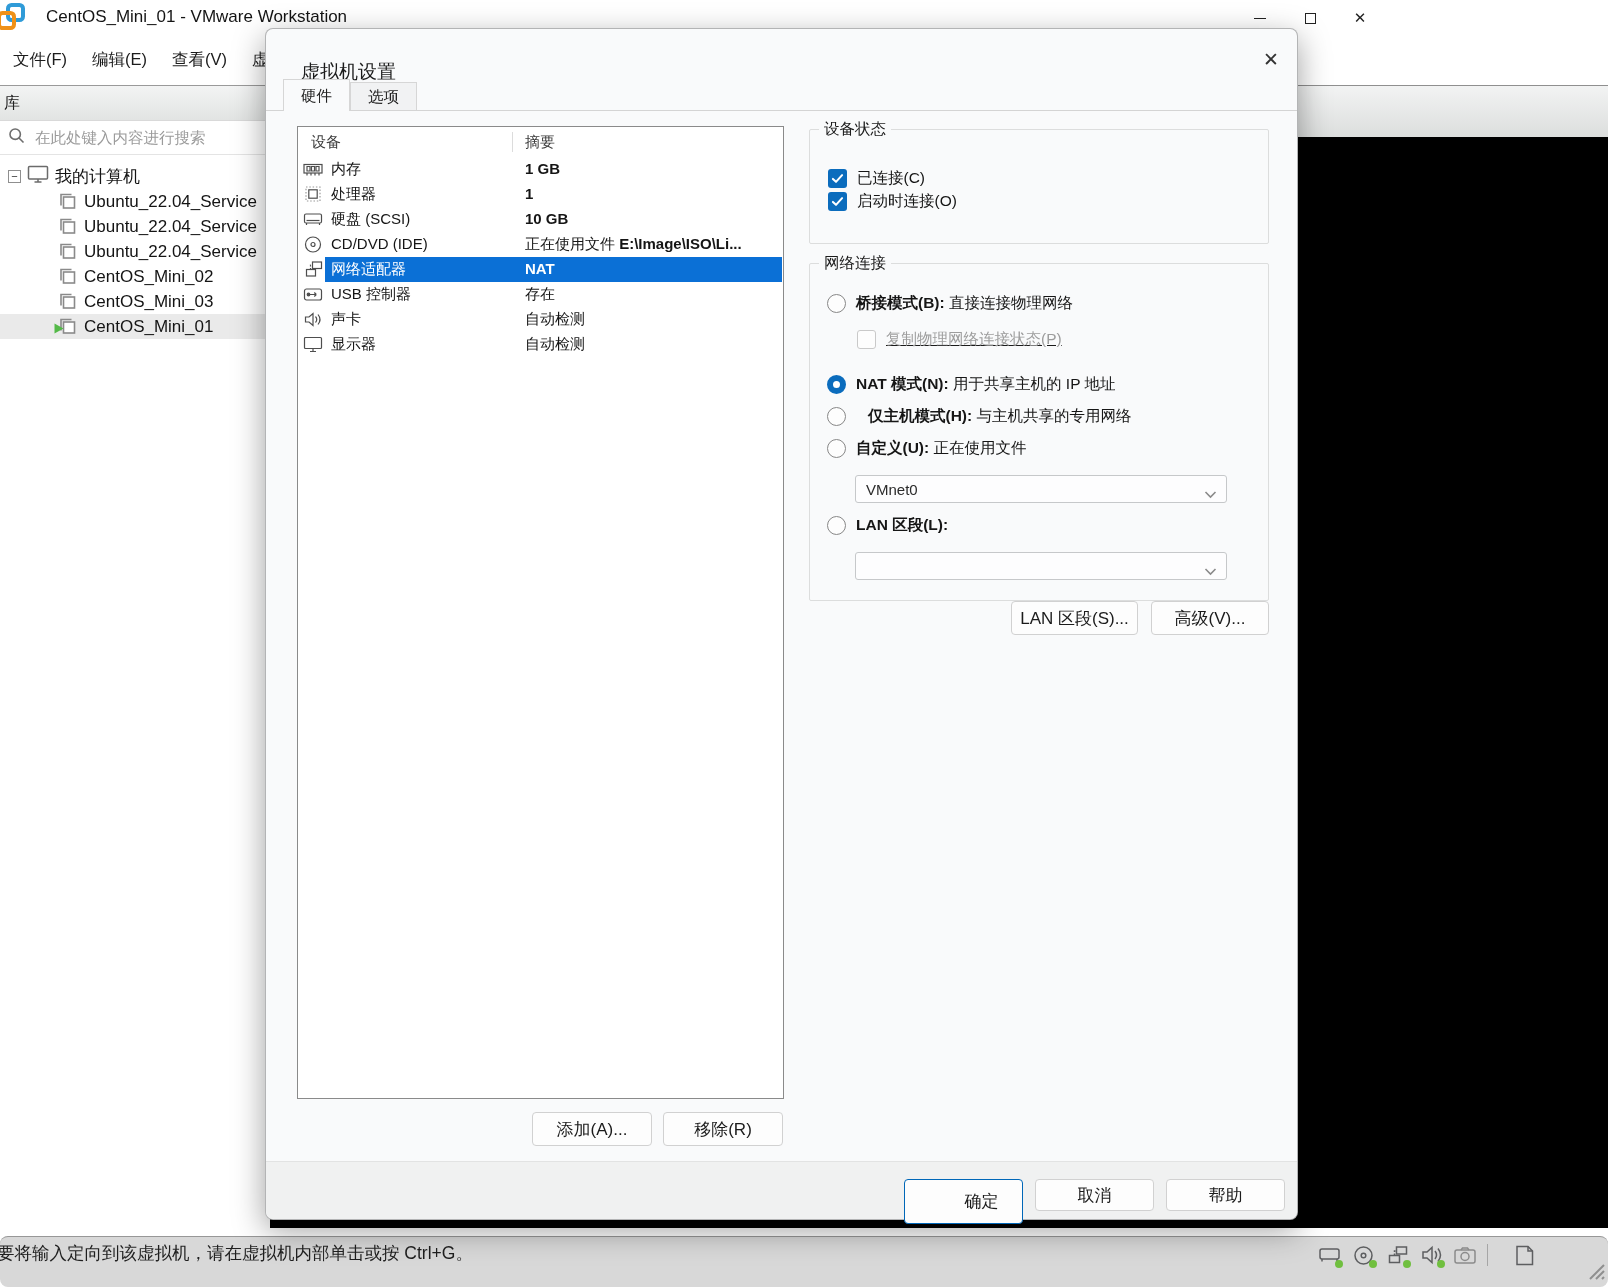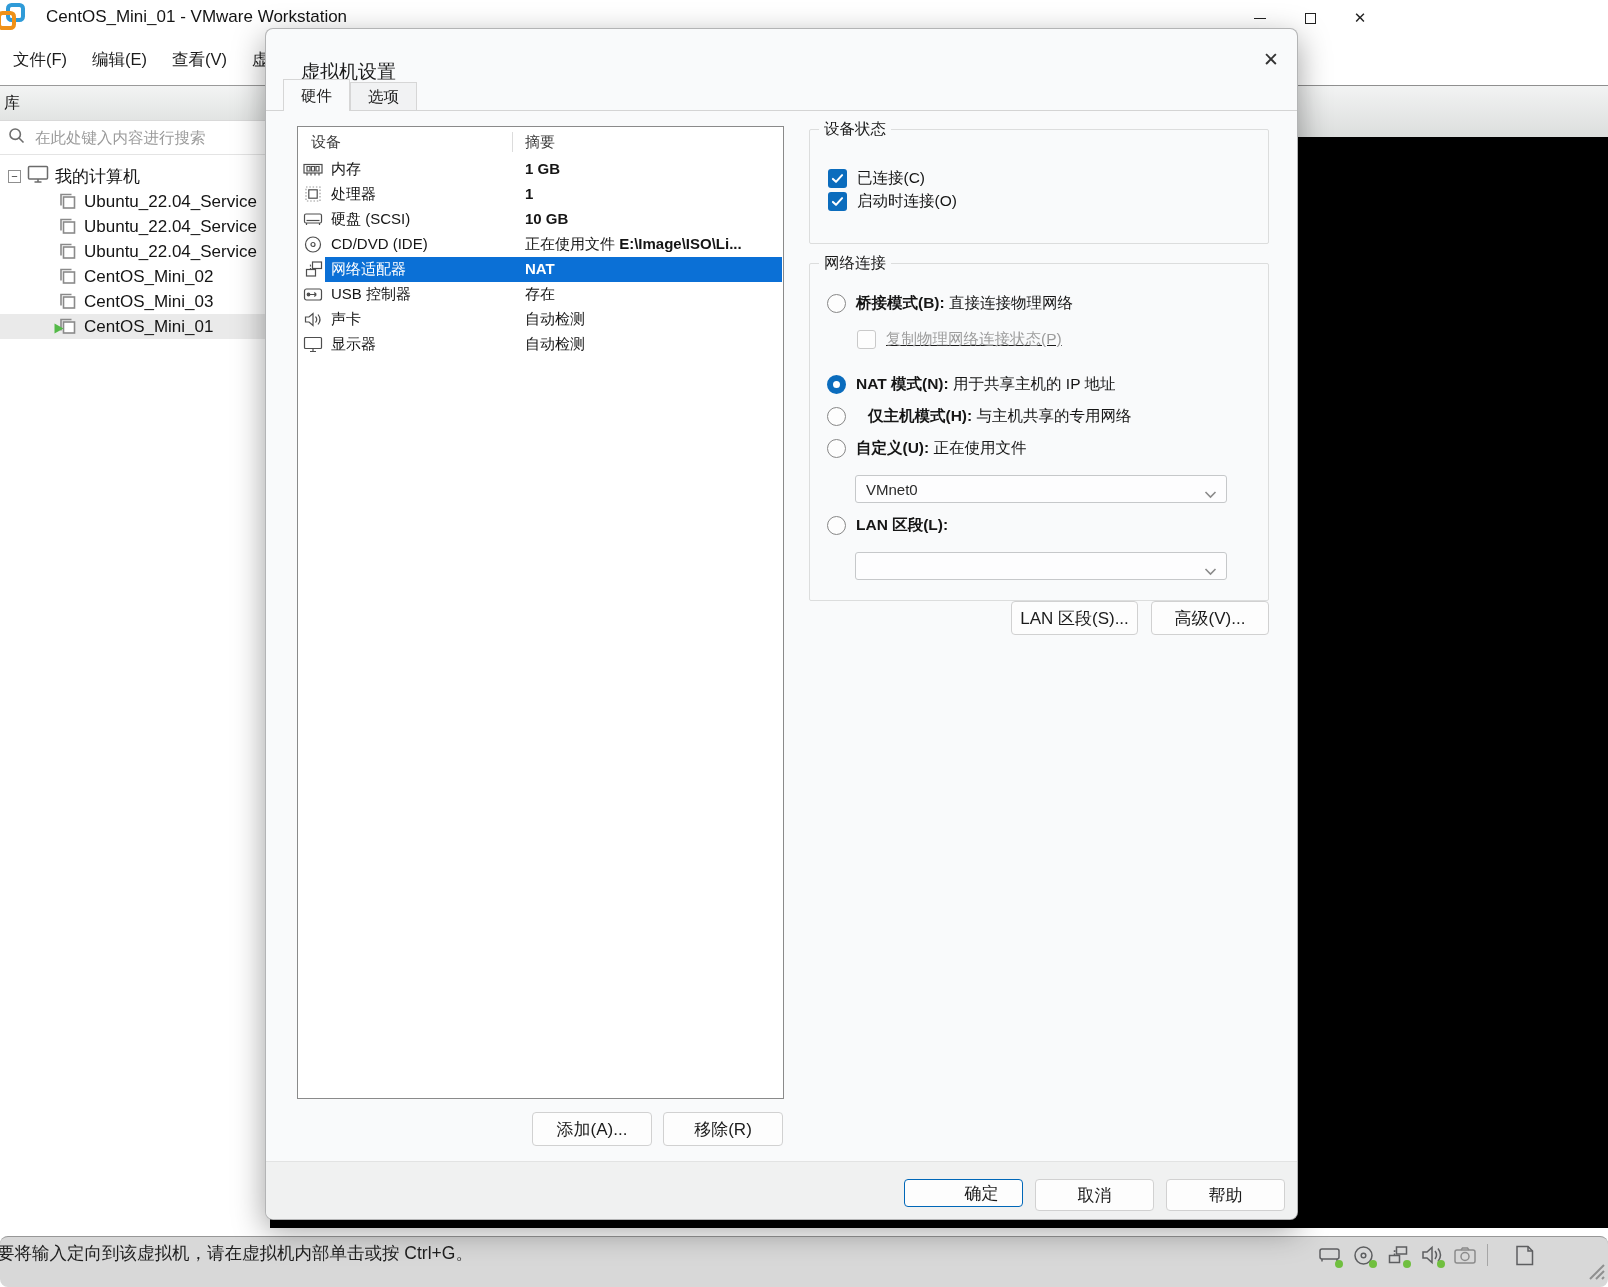--- a/index.html
+++ b/index.html
@@ -447,19 +447,19 @@
               <polyline points="1.5,2 6.5,7 11.5,2"></polyline>
             </svg>
         </span>
       </div>
     </div>
 
     <button class="btn" style="left:745px; top:572px; width:127px; height:34px;">LAN 区段(S)...</button>
     <button class="btn" style="left:885px; top:572px; width:118px; height:34px;">高级(V)...</button>
 
     <div class="dlg-footer">
-      <button class="btn primary" style="left:638px; top:17px; width:119px; height:28px;padding-left:36px;">确定</button>
+      <button class="btn primary" style="left:638px; top:17px; width:119px; height:45px;padding-left:36px;">确定</button>
       <button class="btn" style="left:769px; top:17px; width:119px; height:32px;">取消</button>
       <button class="btn" style="left:900px; top:17px; width:119px; height:32px;">帮助</button>
     </div>
   </div>
 
 </div>
 
 </body></html>

